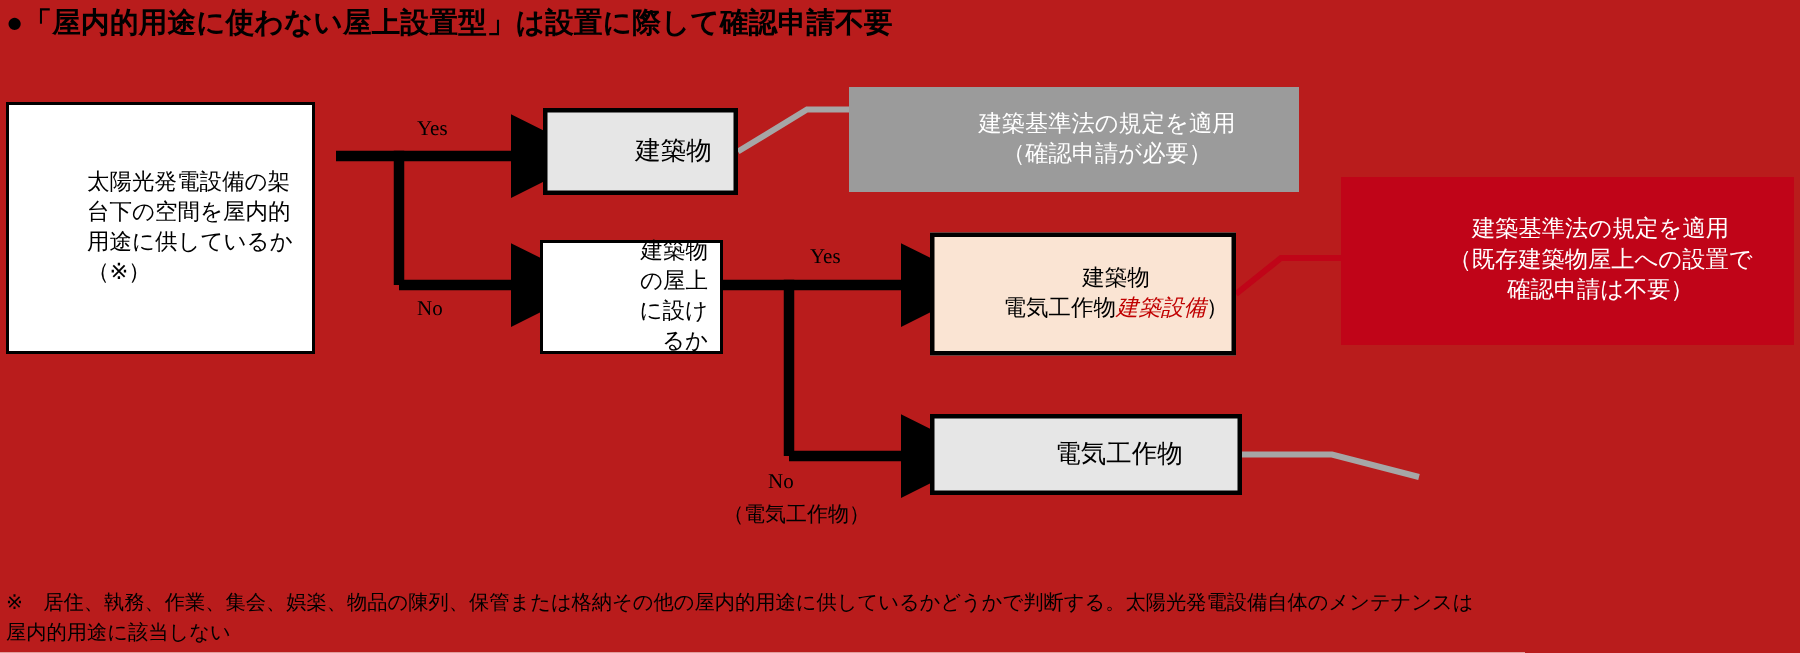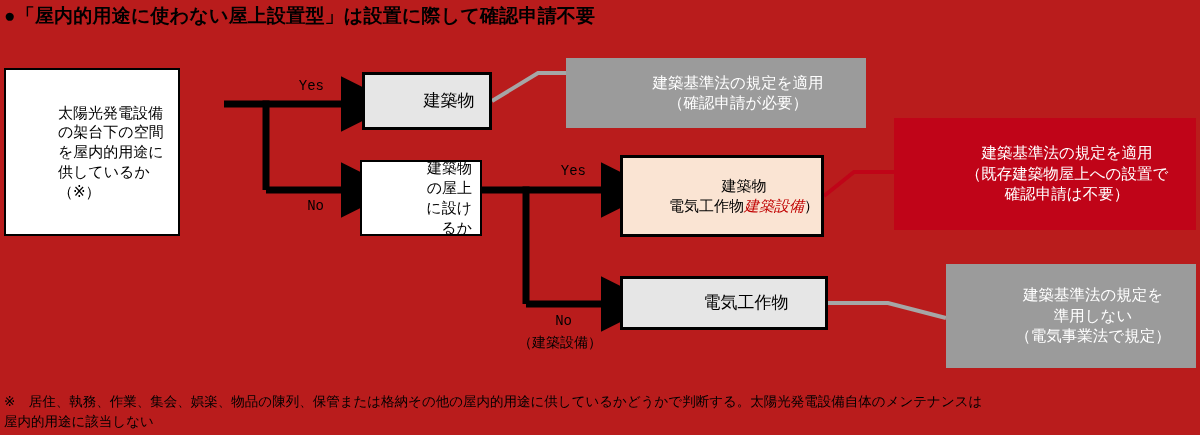--- a/index.html
+++ b/index.html
@@ -89,22 +89,22 @@
     background: #c00418;
     color: #ffffff;
     font-size: 15.5px;
     border: 0;
   }
 
   
   .edge-label {
     position: absolute;
     font-size: 14px;
-    font-family: Liberation Mono, monospace;
-    text-align: right;
+    font-family: Liberation Serif, serif;
+    text-align: left;
     white-space: nowrap;
     line-height: 1.25;
   }
   .edge-label.jp { font-size: 14px; }
 
   
   #footnote {
     position: absolute;
     left: 4px;
     top: 392px;
@@ -160,21 +160,21 @@
 
     <g stroke="#c00418" stroke-width="4" fill="none">
       <path d="M824,196 L854,172 L894,172"></path>
     </g>
 
     <g stroke="#a6a6a6" stroke-width="4" fill="none">
       <path d="M828,303 L888,303 L946,318"></path>
     </g>
   </svg>
 
-  <div class="node box-q" style="left:4px; top:68px; width:176px; height:168px;">
+  <div class="node box-q" style="left:4px; top:68px; width:206px; height:168px;">
     <span class="inner">太陽光発電設備の架台下の空間を屋内的用途に供しているか（※）</span>
   </div>
 
   <div class="node box-solid" style="left:362px; top:72px; width:130px; height:58px;">
     <span>建築物</span>
   </div>
 
   <div class="node box-q" style="left:360px; top:160px; width:122px; height:76px; justify-content:center; text-align:right;">
     <span class="inner">建築物の屋上に設けるか</span>
   </div>
@@ -194,34 +194,29 @@
     <span>建築基準法の規定を適用</span>
     <span>（確認申請が必要）</span>
   </div>
 
   <div class="node callout-red" style="left:894px; top:118px; width:302px; height:112px; flex-direction:column; justify-content:center;">
     <span>建築基準法の規定を適用</span>
     <span>（既存建築物屋上への設置で</span>
     <span>確認申請は不要）</span>
   </div>
 
-  <div class="node callout-gray" style="left:946px; top:264px; width:250px; height:104px; flex-direction:column; justify-content:center;">
-    <span>建築基準法の規定を</span>
-    <span>準用しない</span>
-    <span>（電気事業法で規定）</span>
-  </div>
 
   <div class="edge-label" style="left:278px; top:78px; width:46px;">Yes</div>
 
   <div class="edge-label" style="left:278px; top:198px; width:46px;">No</div>
 
   <div class="edge-label" style="left:540px; top:163px; width:46px;">Yes</div>
 
   <div class="edge-label" style="left:512px; top:313px; width:60px;">No</div>
 
-  <div class="edge-label jp" style="left:482px; top:335px; width:120px;">（建築設備）</div>
+  <div class="edge-label jp" style="left:482px; top:335px; width:120px;">（電気工作物）</div>
 
   <div id="footnote">
     <div>※　居住、執務、作業、集会、娯楽、物品の陳列、保管または格納その他の屋内的用途に供しているかどうかで判断する。太陽光発電設備自体のメンテナンスは</div>
     <div>屋内的用途に該当しない</div>
   </div>
 
 </div>
 
 </body></html>

